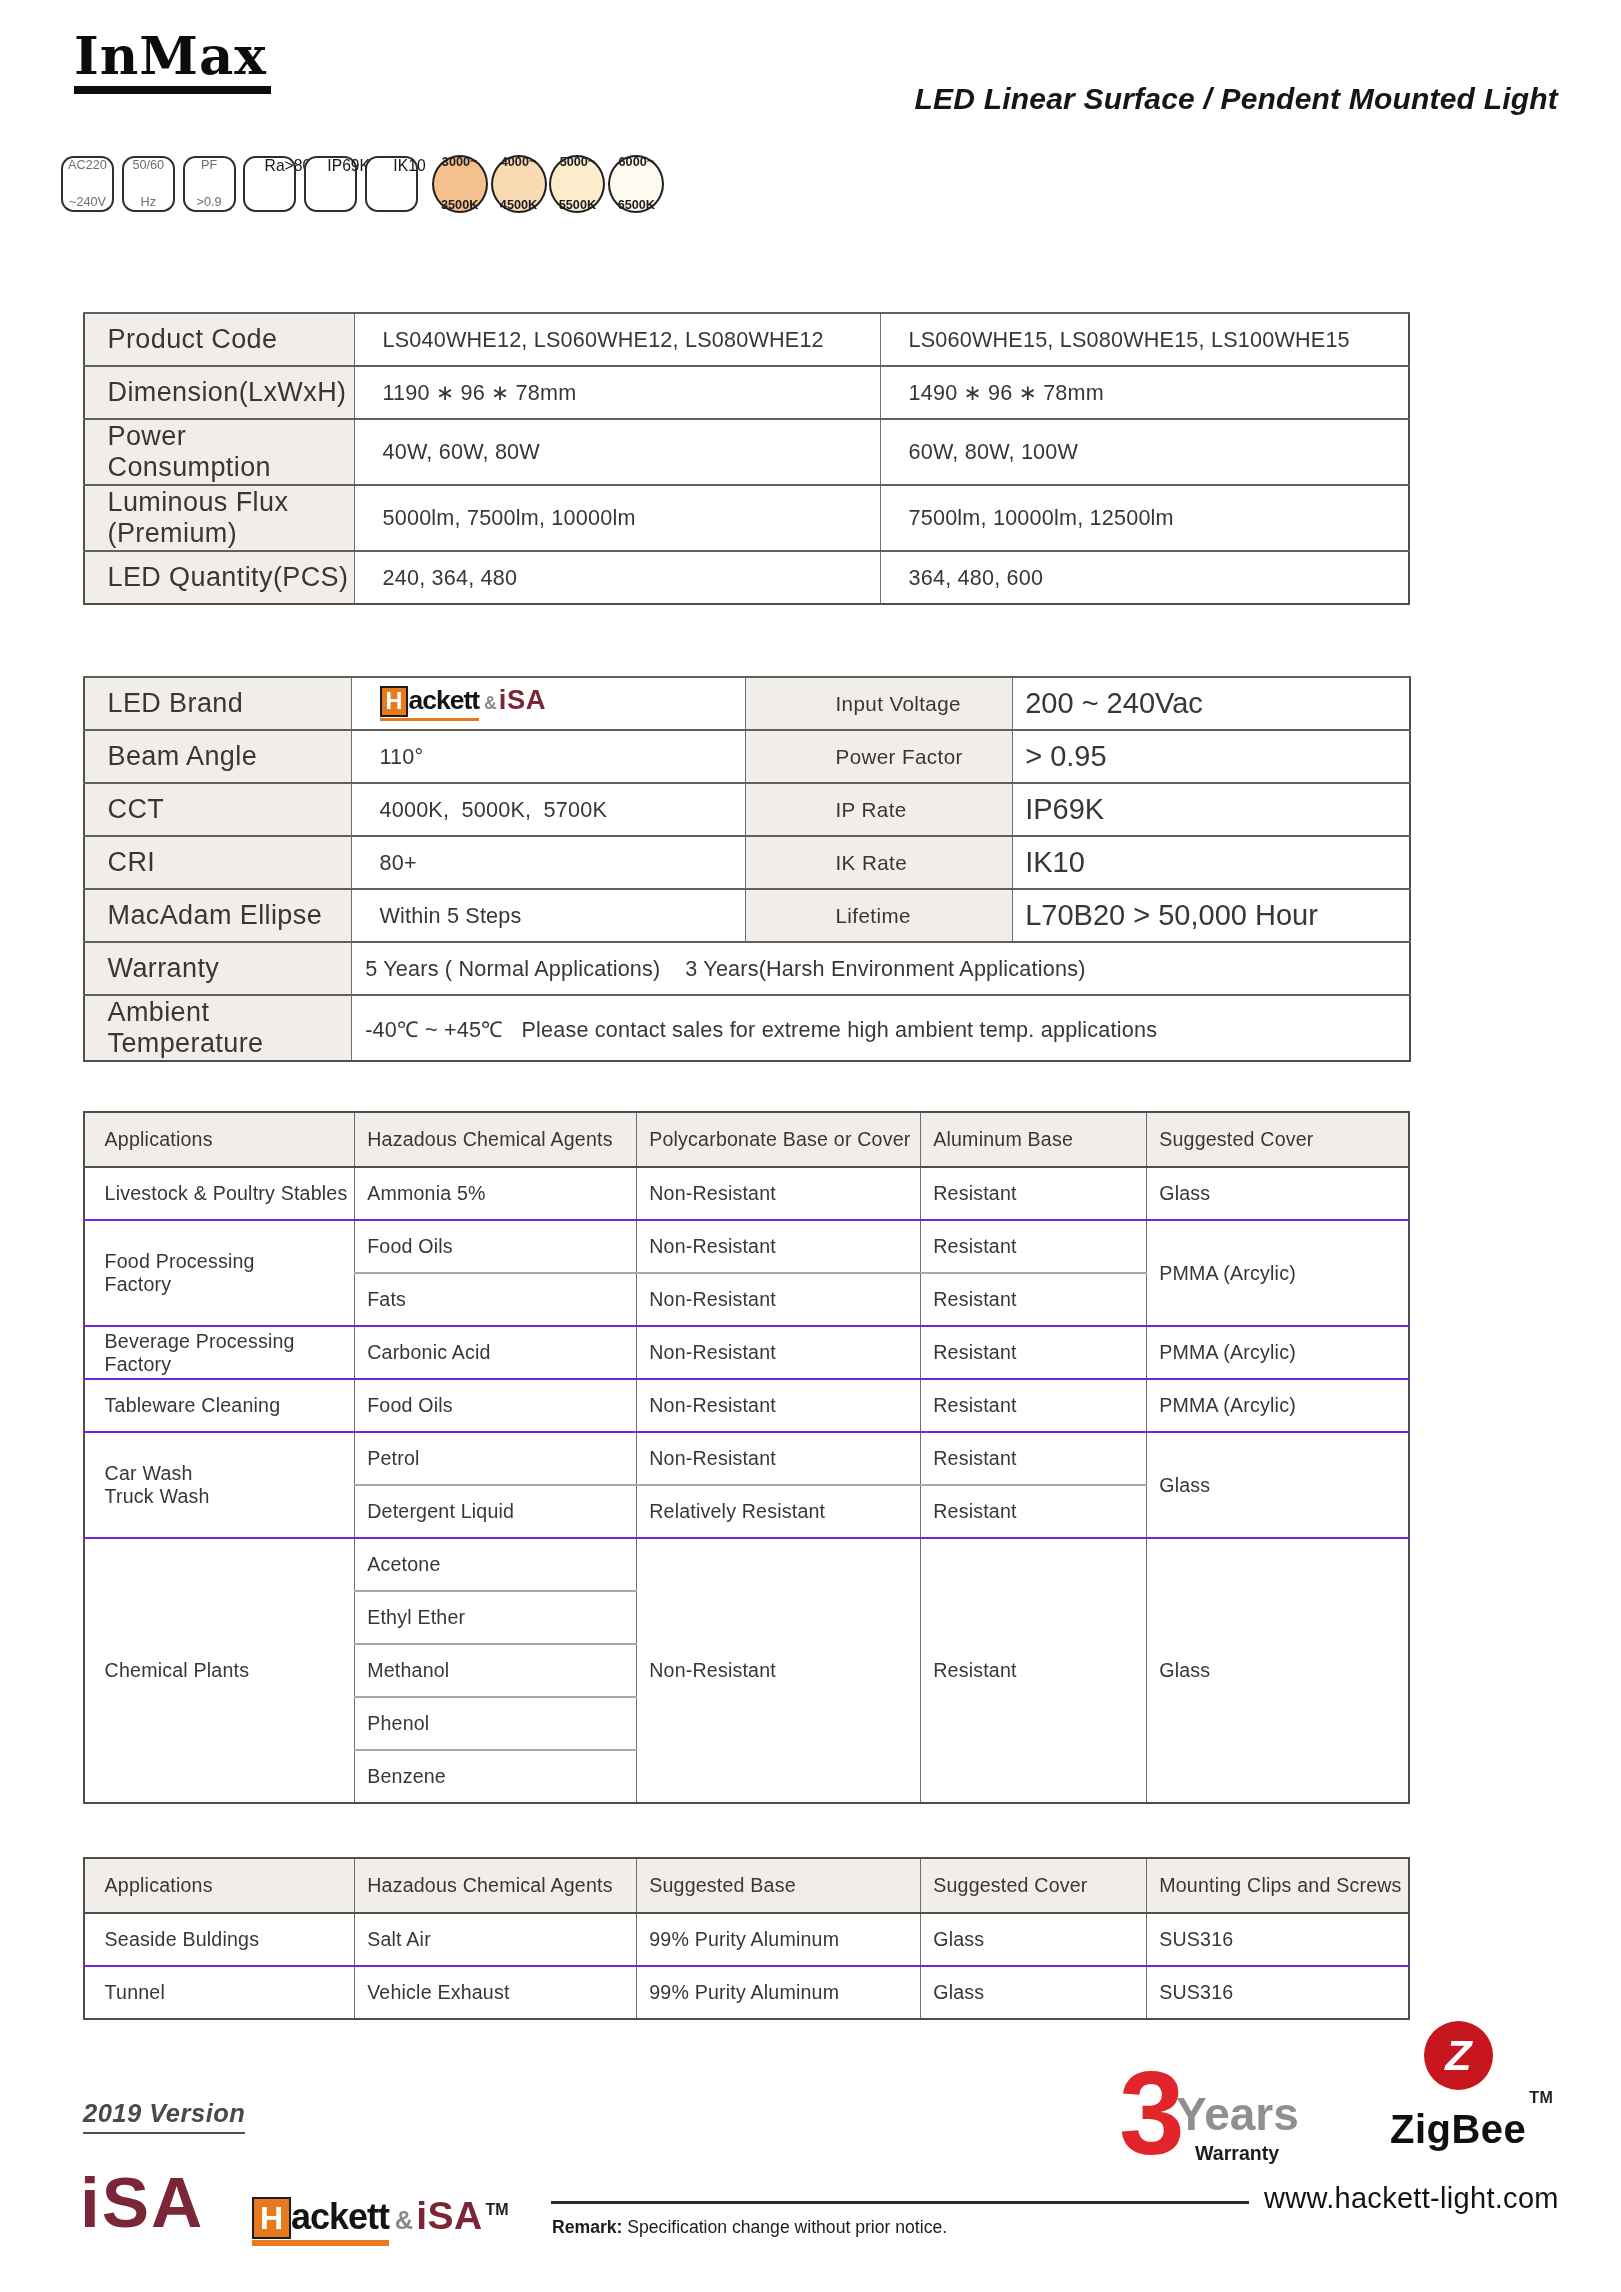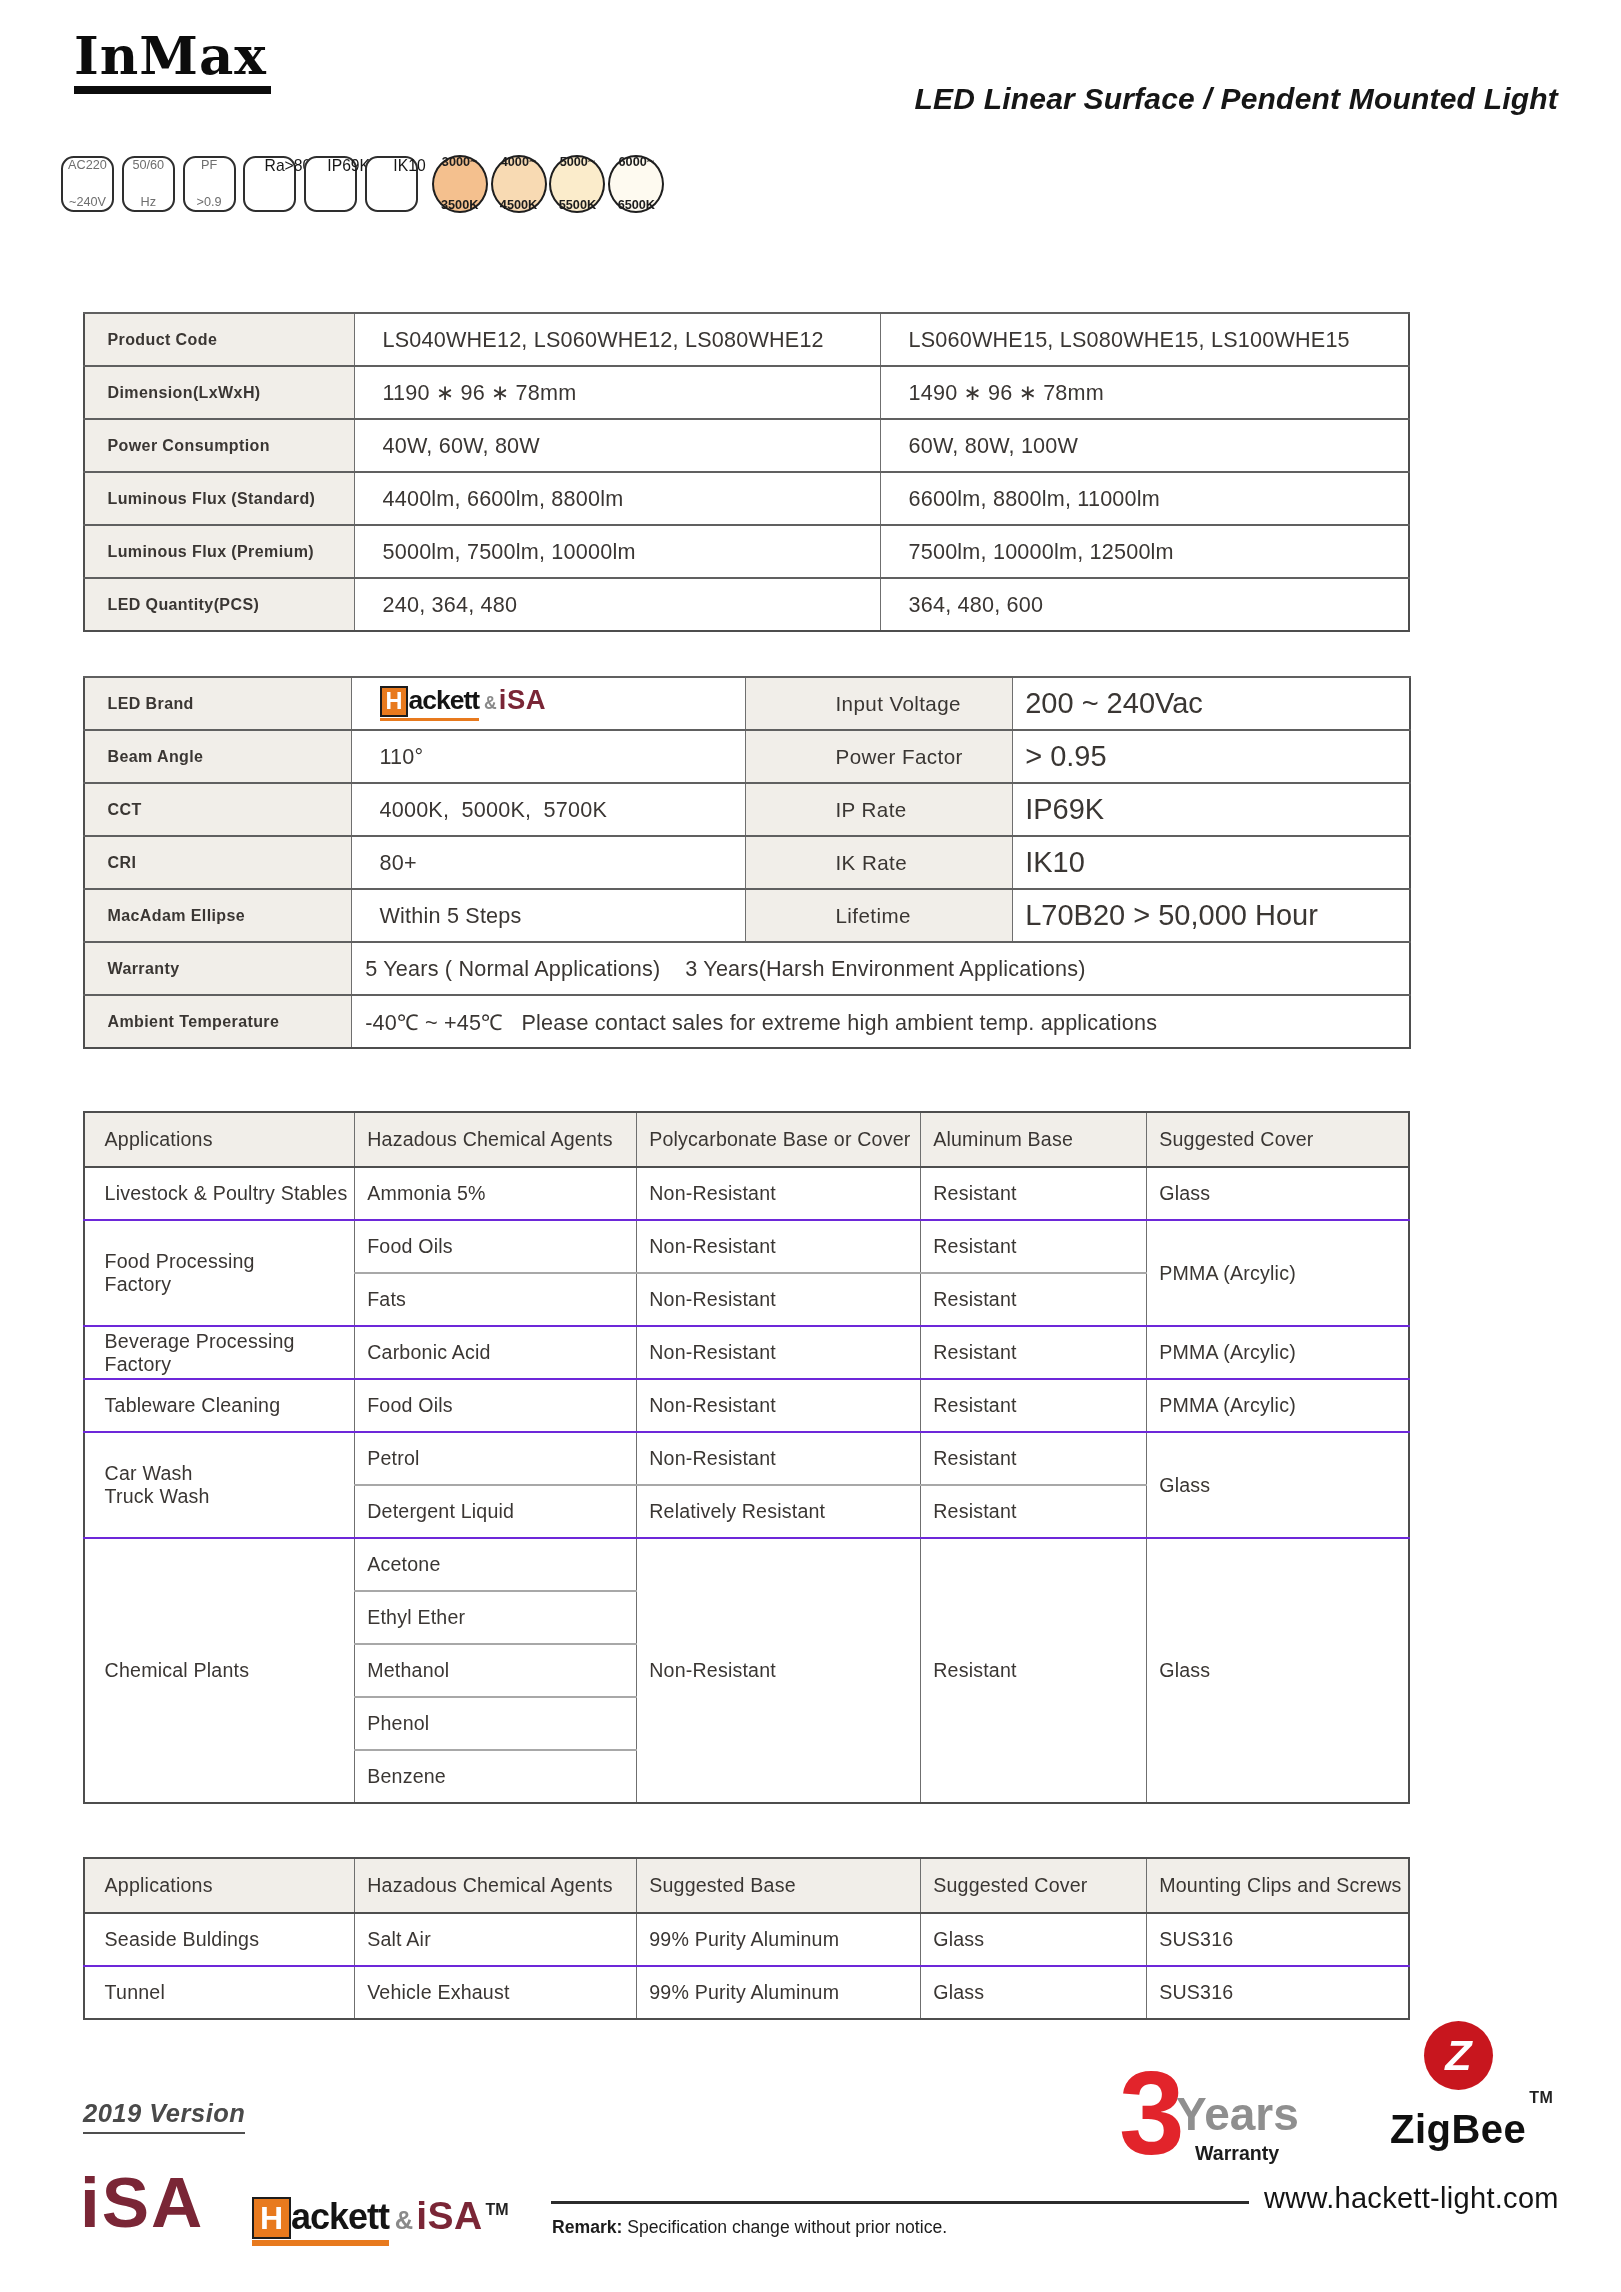--- a/index.html
+++ b/index.html
@@ -26,21 +26,21 @@
         font-size:12.7px;font-weight:bold;color:#1d1d1d;line-height:1.22;text-align:center;flex:none;gap:28px;}
   .cct0{background:#f4c08e;}.cct1{background:#f8dab3;}.cct2{background:#fbeccb;}.cct3{background:#fefaf0;}
   .badges .gap{width:5.9px;flex:none;}
 
   
   table{border-collapse:collapse;table-layout:fixed;position:absolute;background:#fff;}
   td,th{vertical-align:middle;white-space:pre-wrap;overflow:hidden;
         border:1px solid #6f6f6f;font-weight:normal;text-align:left;}
   .t1,.t2,.t3,.t4{border:2px solid #4e4e4e;}
   .t1 td,.t2 td{border-top:2px solid #606060;}
-  .lbl{background:#f1eee9;padding-left:22.5px;font-size:16px;letter-spacing:0.4px;font-weight:bold;}
+  .lbl{background:#f1eee9;padding-left:22.5px;font-size:27px;letter-spacing:0.4px;}
   .val{padding-left:28px;font-size:21.6px;letter-spacing:0.2px;}
   .lblr{background:#f1eee9;padding-left:90px;font-size:20.6px;letter-spacing:0.4px;}
   .valr{padding-left:12.7px;font-size:29px;}
   .t1{left:83px;top:312px;width:1325px;}
   .t1 tr{height:53px;}
   .t2{left:83px;top:676px;width:1325px;}
   .t2 tr{height:53px;}
   .pad14{padding-left:13.7px;}
 
   .t3{left:83px;top:1111px;width:1325px;}
@@ -155,25 +155,20 @@
           <td class="lbl">Dimension(LxWxH)</td>
           <td class="val">1190 ∗ 96 ∗ 78mm</td>
           <td class="val">1490 ∗ 96 ∗ 78mm</td>
         </tr>
     <tr>
           <td class="lbl">Power Consumption</td>
           <td class="val">40W, 60W, 80W</td>
           <td class="val">60W, 80W, 100W</td>
         </tr>
     <tr>
-          <td class="lbl">Luminous Flux (Standard)</td>
-          <td class="val">4400lm, 6600lm, 8800lm</td>
-          <td class="val">6600lm, 8800lm, 11000lm</td>
-        </tr>
-    <tr>
           <td class="lbl">Luminous Flux (Premium)</td>
           <td class="val">5000lm, 7500lm, 10000lm</td>
           <td class="val">7500lm, 10000lm, 12500lm</td>
         </tr>
     <tr>
           <td class="lbl">LED Quantity(PCS)</td>
           <td class="val">240, 364, 480</td>
           <td class="val">364, 480, 600</td>
         </tr>
   </tbody>

